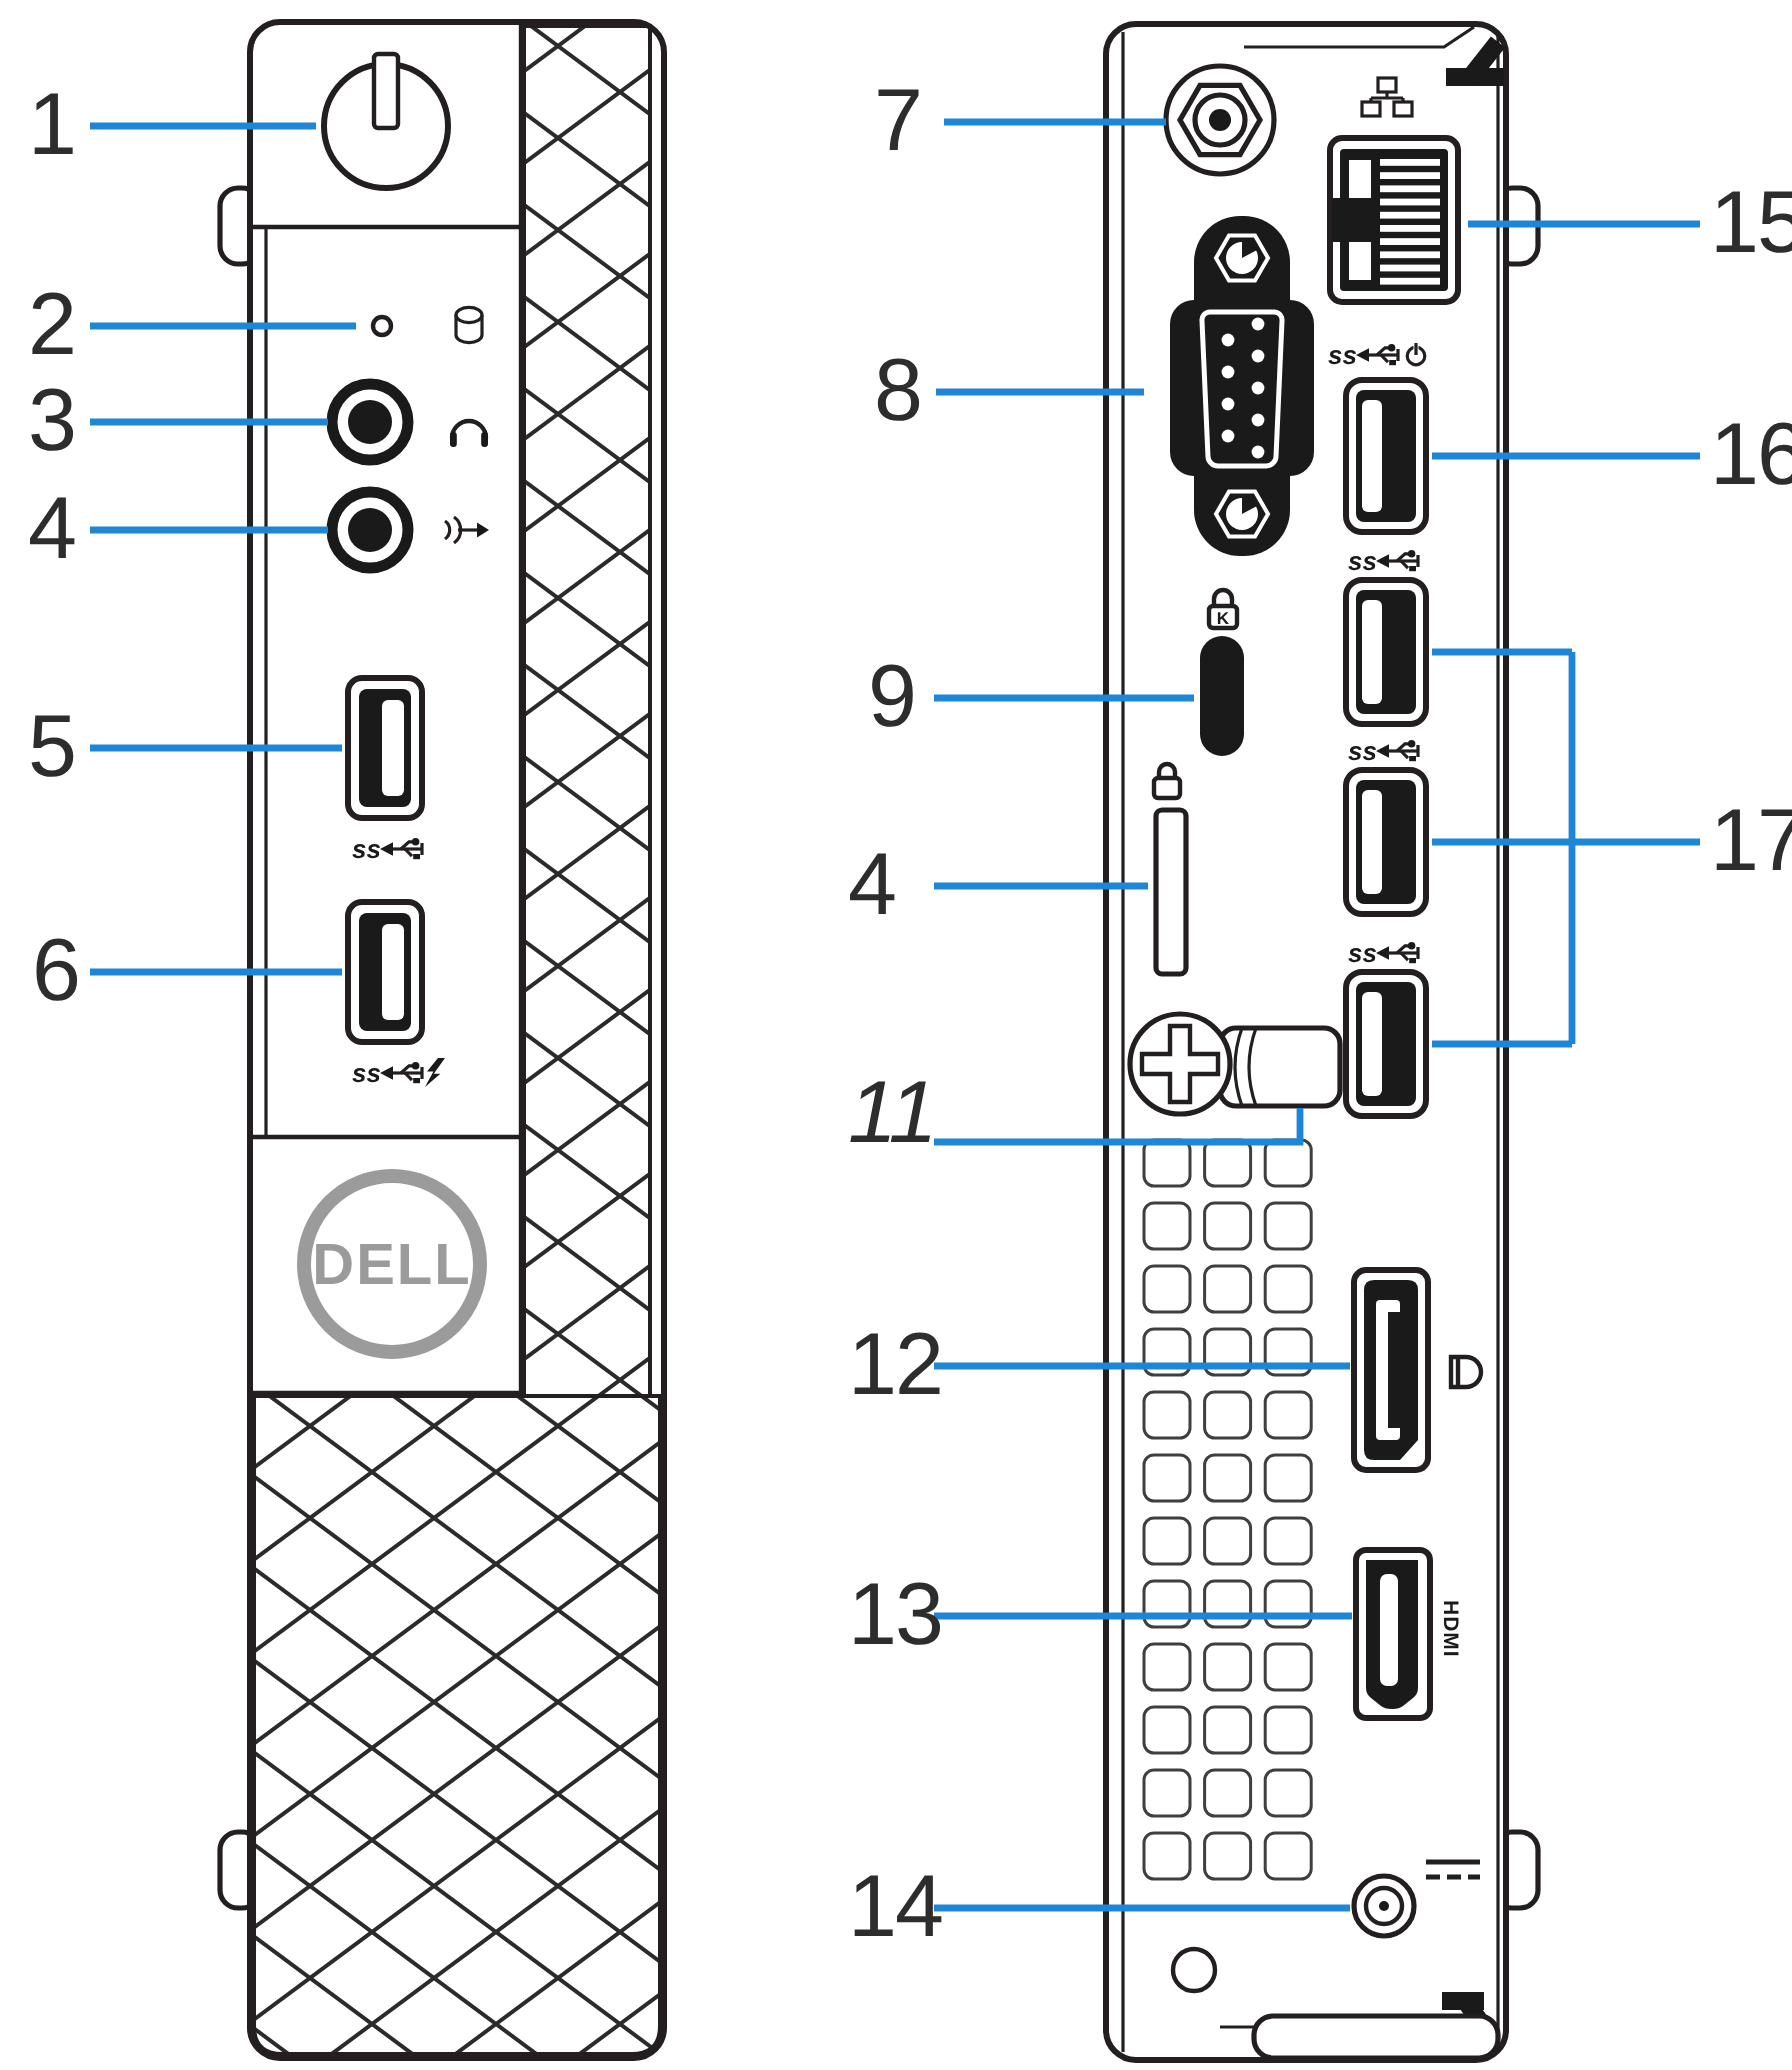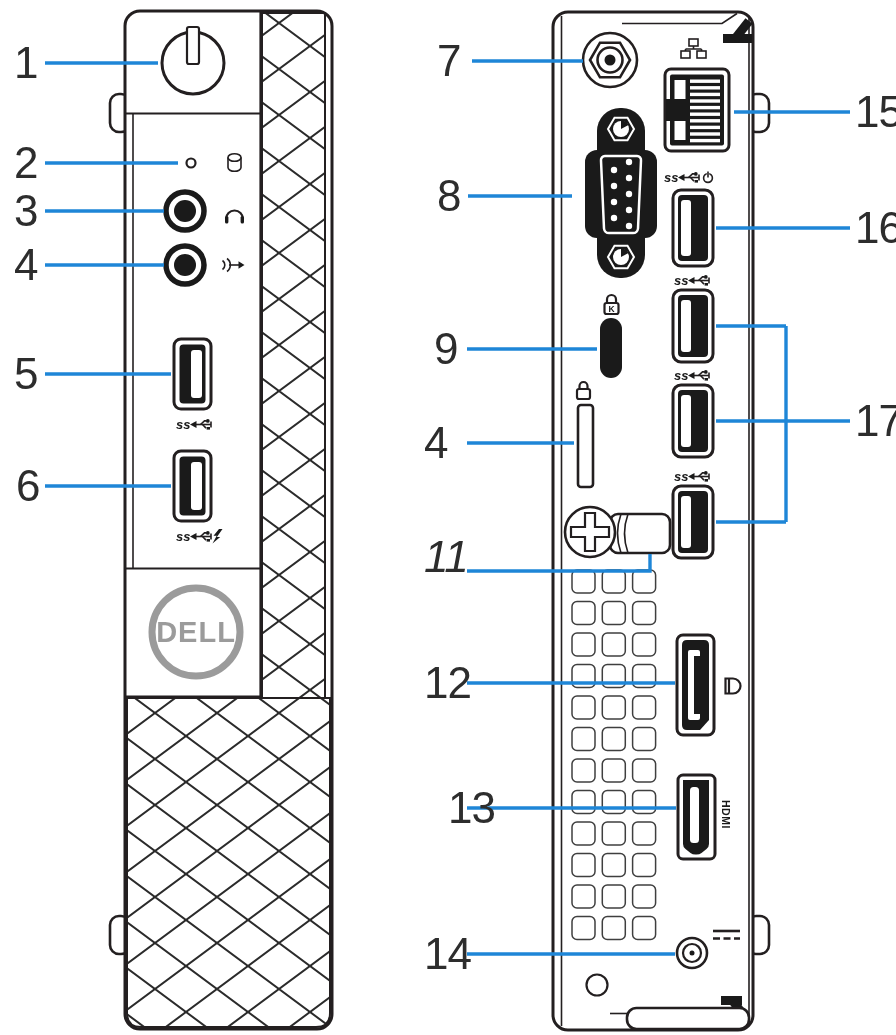--- a/index.html
+++ b/index.html
@@ -346,19 +346,19 @@
 <div class="num" style="left:14px;top:189px;">3</div>
 <div class="num" style="left:14px;top:243px;">4</div>
 <div class="num" style="left:14px;top:352px;">5</div>
 <div class="num" style="left:16px;top:464px;">6</div>
 <div class="num" style="left:437px;top:39px;">7</div>
 <div class="num" style="left:437px;top:174px;">8</div>
 <div class="num" style="left:434px;top:327px;">9</div>
 <div class="num" style="left:424px;top:421px;">4</div>
 <div class="num" style="left:424px;top:535px;font-style:italic;">11</div>
 <div class="num" style="left:424px;top:661px;">12</div>
-<div class="num" style="left:424px;top:786px;margin-left:24px;">13</div>
+<div class="num" style="left:424px;top:786px;">13</div>
 <div class="num" style="left:424px;top:932px;text-align:center;">14</div>
 <div class="num" style="left:855px;top:90px;">15</div>
 <div class="num" style="left:855px;top:206px;">16</div>
 <div class="num" style="left:855px;top:399px;">17</div>
 
 </div>
 
 </body></html>

